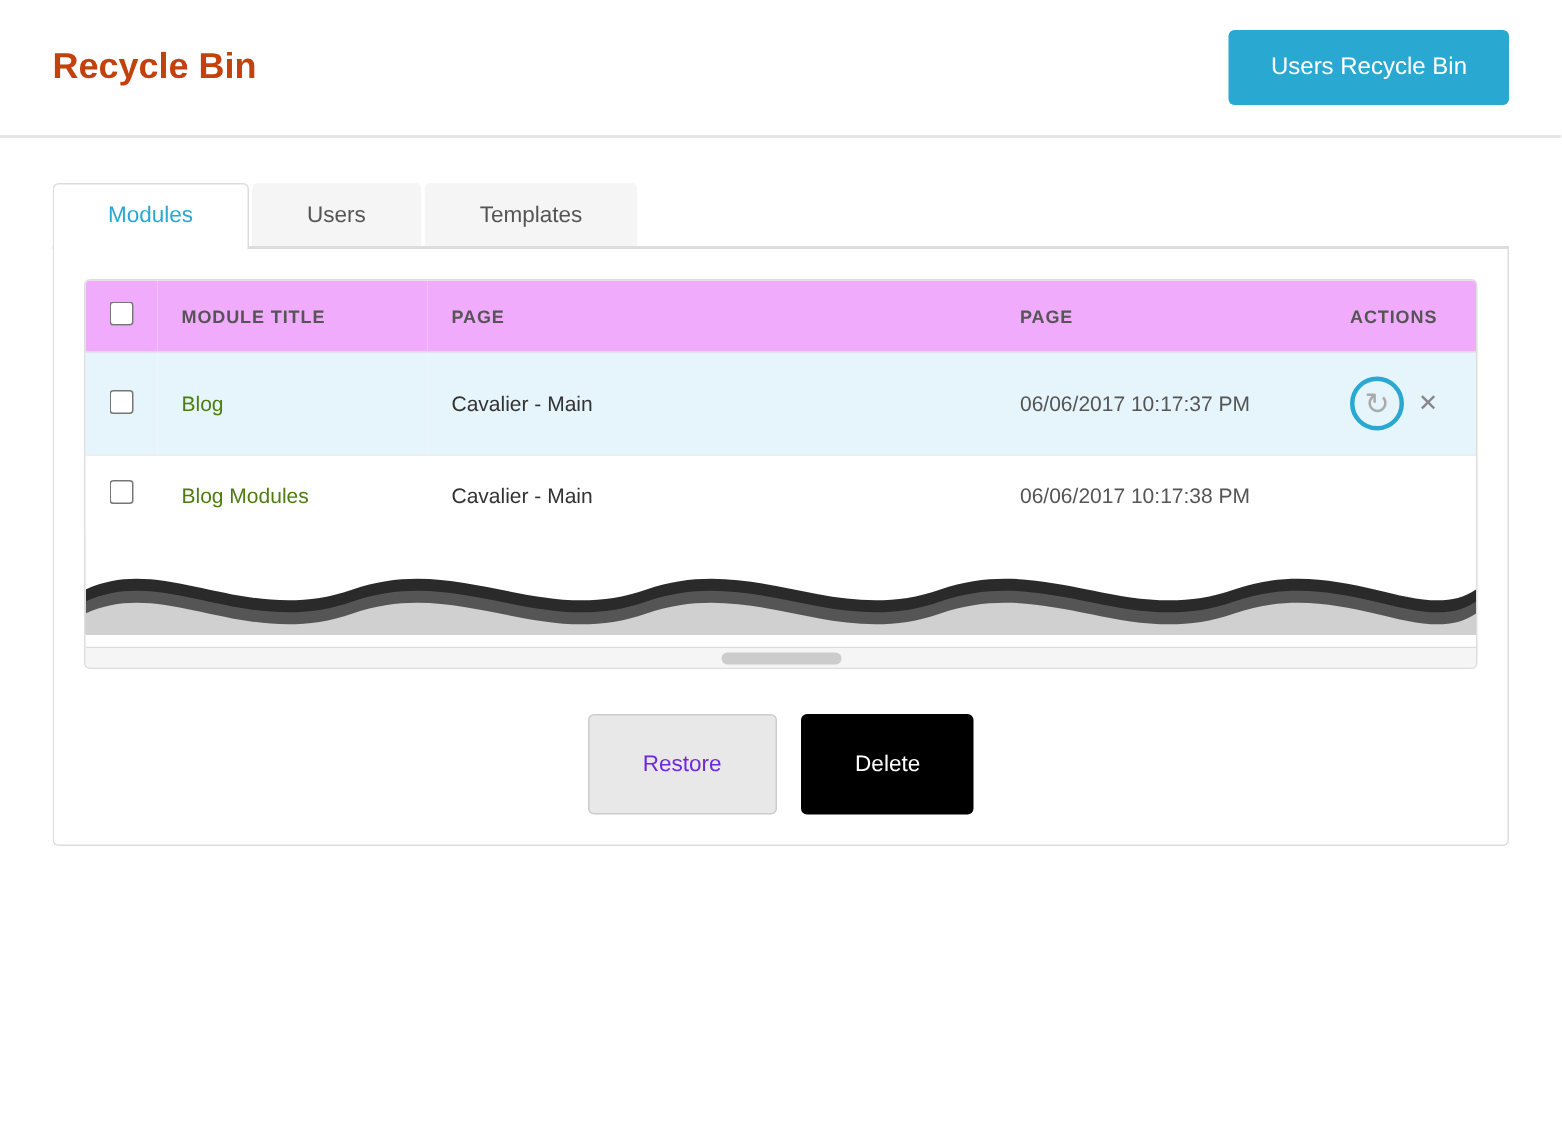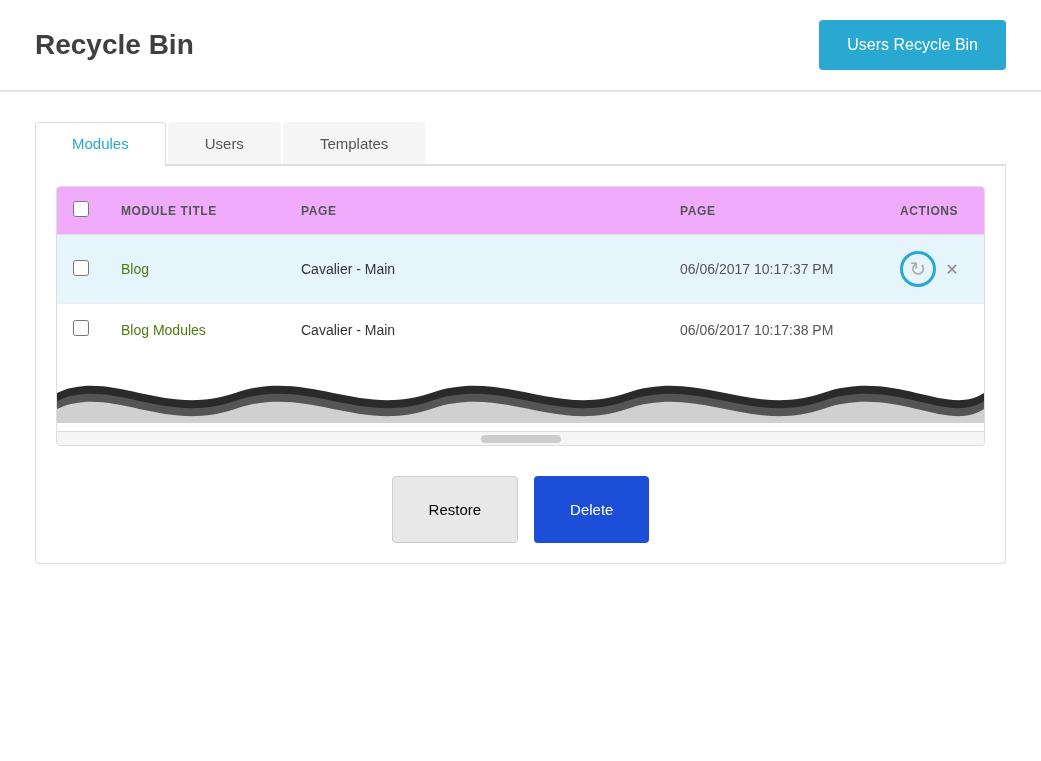--- a/index.html
+++ b/index.html
@@ -11,23 +11,23 @@
 
     
     .page-header {
       display: flex;
       align-items: center;
       justify-content: space-between;
       padding: 20px 35px;
       border-bottom: 2px solid #e5e5e5;
     }
     .page-title {
-      font-size: 28px;
+      font-size: 24px;
       font-weight: bold;
-      color: #404040;
+      color: #c2410c;
       text-align: right;
     }
     .empty-recycle-btn {
       background: #29a8d1;
       color: #fff;
       border: none;
       padding: 16px 28px;
       font-size: 16px;
       border-radius: 4px;
       cursor: pointer;
@@ -204,27 +204,27 @@
       display: flex;
       justify-content: center;
       gap: 16px;
       margin-top: 30px;
     }
     .restore-btn {
       padding: 24px 36px;
       background: #e8e8e8;
       border: 1px solid #ccc;
       font-size: 15px;
-      color: #000000;
+      color: #6d28d9;
       border-radius: 4px;
       cursor: pointer;
     }
     .delete-btn {
       padding: 12px 36px;
-      background: #1d4ed8;
+      background: #000000;
       border: none;
       font-size: 15px;
       color: #fff;
       border-radius: 4px;
       cursor: pointer;
       font-weight: 500;
     }
   </style>
 </head>
 <body>

